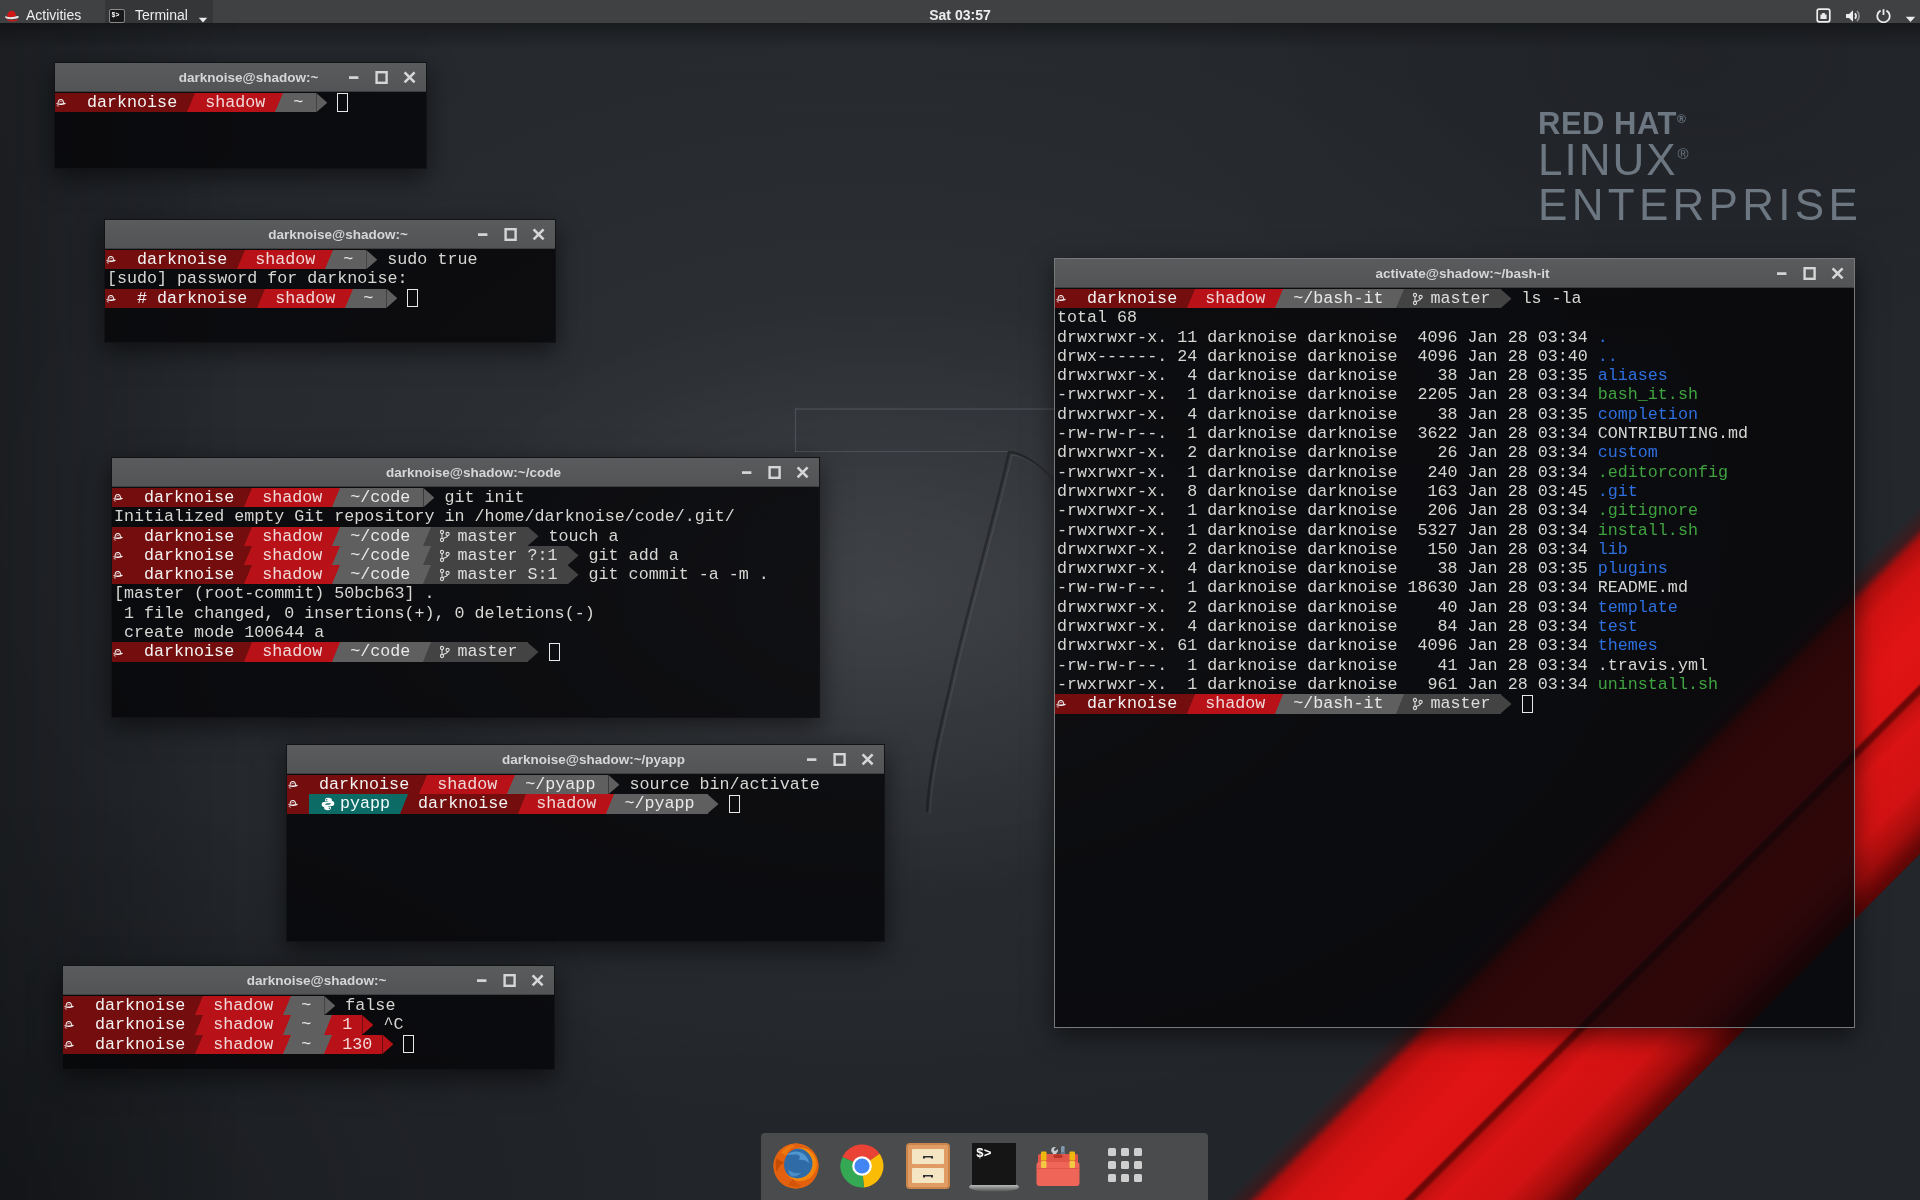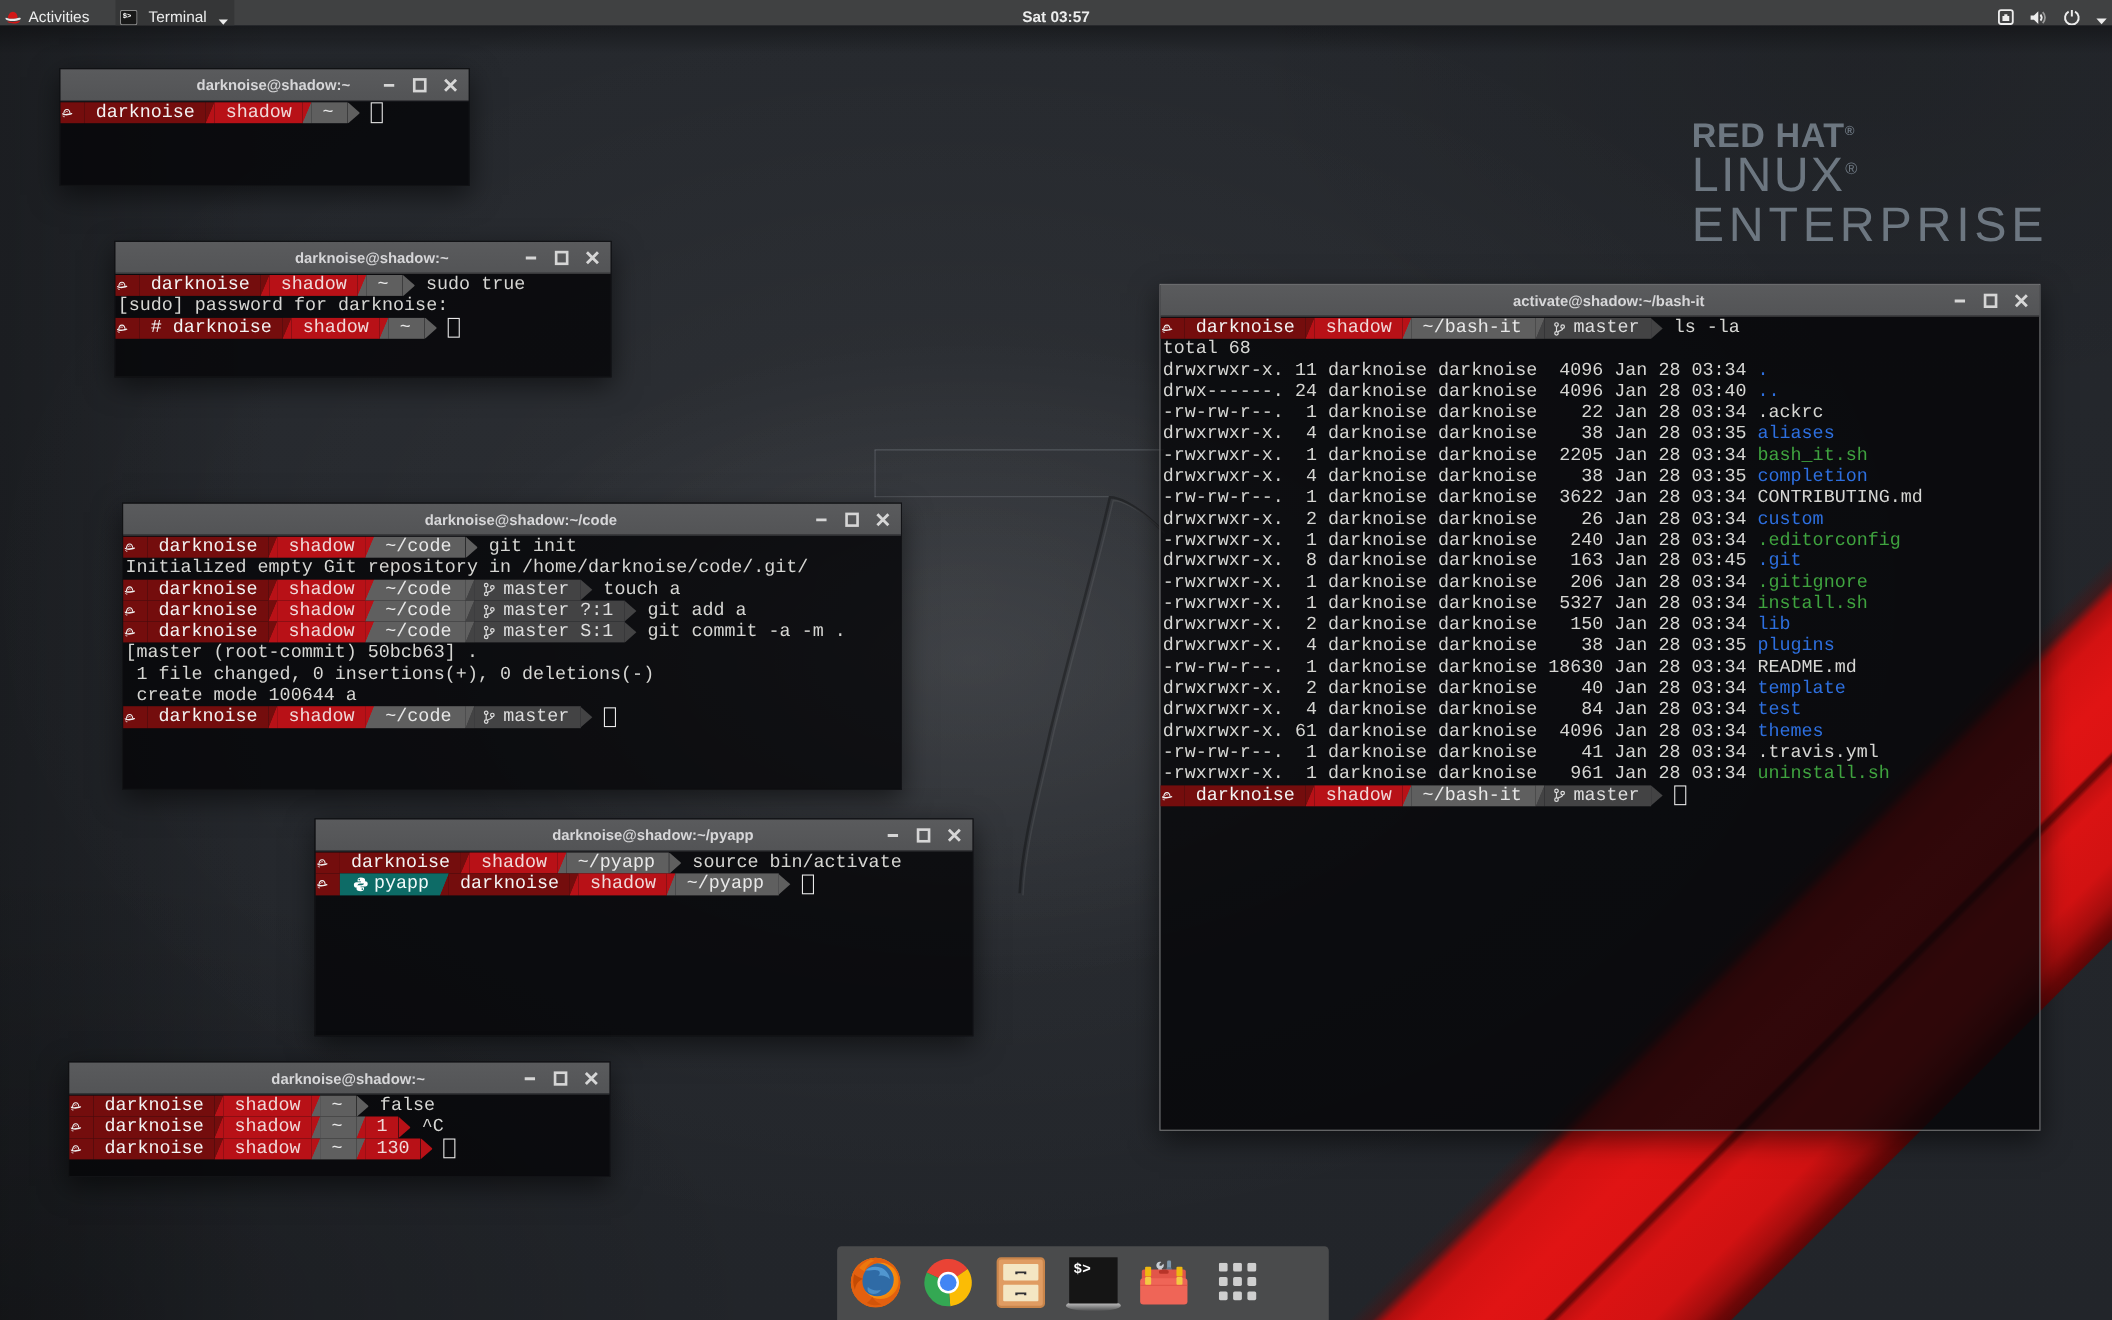--- a/index.html
+++ b/index.html
@@ -303,21 +303,20 @@
               <path d="M2.4,8.3 C2.2,9.1 3.0,9.6 4.1,9.4" fill="none" stroke="#f0f0f0" stroke-width="0.9"></path>
             </svg></span><span class="sg s-dr"> darknoise </span><span class="sp sp-dr-r"></span><span class="sg s-r"> shadow </span><span class="sp sp-r-g"></span><span class="sg s-g"> ~/bash-it </span><span class="sp sp-g-dg"></span><span class="sg s-dg"><svg width="11" height="14" viewBox="0 0 11 14" style="margin:0 7px 0 8px;flex:none;">
               <circle cx="3" cy="3" r="1.6" stroke="#ddd" stroke-width="1.1" fill="none"></circle>
               <circle cx="8.6" cy="5" r="1.6" stroke="#ddd" stroke-width="1.1" fill="none"></circle>
               <circle cx="3" cy="11" r="1.6" stroke="#ddd" stroke-width="1.1" fill="none"></circle>
               <path d="M3,4.7 V9.3 M8.6,6.7 C8.6,8.6 5.8,8.6 4,9.6" stroke="#ddd" stroke-width="1.1" fill="none"></path>
             </svg>master </span><span class="ar ar-dg"></span><span class="cmd">ls -la</span></div>
   <div class="row"><span class="tx">total 68</span></div>
   <div class="row"><span class="tx">drwxrwxr-x. 11 darknoise darknoise  4096 Jan 28 03:34 <span class="blu">.</span></span></div>
   <div class="row"><span class="tx">drwx------. 24 darknoise darknoise  4096 Jan 28 03:40 <span class="blu">..</span></span></div>
-  <div class="row"><span class="tx">-rw-rw-r--.  1 darknoise darknoise    22 Jan 28 03:34 .ackrc</span></div>
   <div class="row"><span class="tx">drwxrwxr-x.  4 darknoise darknoise    38 Jan 28 03:35 <span class="blu">aliases</span></span></div>
   <div class="row"><span class="tx">-rwxrwxr-x.  1 darknoise darknoise  2205 Jan 28 03:34 <span class="grn">bash_it.sh</span></span></div>
   <div class="row"><span class="tx">drwxrwxr-x.  4 darknoise darknoise    38 Jan 28 03:35 <span class="blu">completion</span></span></div>
   <div class="row"><span class="tx">-rw-rw-r--.  1 darknoise darknoise  3622 Jan 28 03:34 CONTRIBUTING.md</span></div>
   <div class="row"><span class="tx">drwxrwxr-x.  2 darknoise darknoise    26 Jan 28 03:34 <span class="blu">custom</span></span></div>
   <div class="row"><span class="tx">-rwxrwxr-x.  1 darknoise darknoise   240 Jan 28 03:34 <span class="grn">.editorconfig</span></span></div>
   <div class="row"><span class="tx">drwxrwxr-x.  8 darknoise darknoise   163 Jan 28 03:45 <span class="blu">.git</span></span></div>
   <div class="row"><span class="tx">-rwxrwxr-x.  1 darknoise darknoise   206 Jan 28 03:34 <span class="grn">.gitignore</span></span></div>
   <div class="row"><span class="tx">-rwxrwxr-x.  1 darknoise darknoise  5327 Jan 28 03:34 <span class="grn">install.sh</span></span></div>
   <div class="row"><span class="tx">drwxrwxr-x.  2 darknoise darknoise   150 Jan 28 03:34 <span class="blu">lib</span></span></div>

